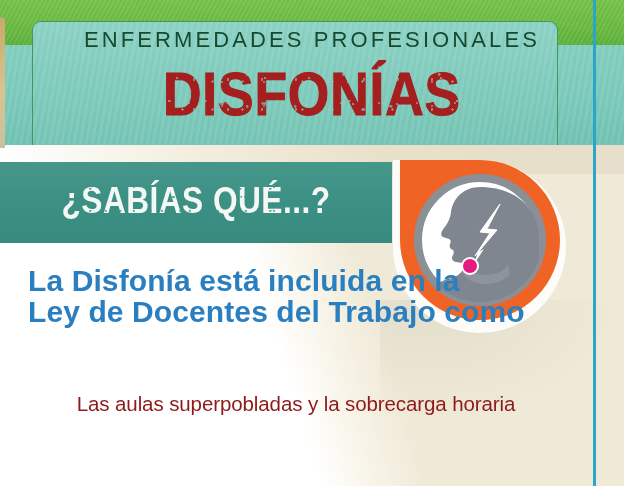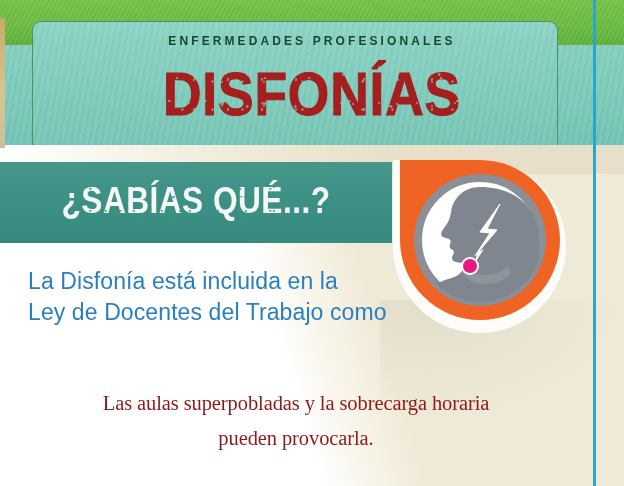--- a/index.html
+++ b/index.html
@@ -74,24 +74,24 @@
   .teal-wide-left{
     position:absolute;left:0;top:30px;width:34px;height:115px;
     background:linear-gradient(180deg,#8ed3c5 0%, #76c7b8 100%);
   }
   .teal-wide-right{
     position:absolute;left:556px;top:30px;width:68px;height:115px;
     background:linear-gradient(180deg,#8ed3c5 0%, #76c7b8 100%);
   }
 
   .kicker{
-    position:absolute;left:0;top:34px;width:624px;
+    position:absolute;left:0;top:27px;width:624px;
     text-align:center;
-    font-size:12px;
-    font-weight:700;
+    font-size:22px;
+    font-weight:400;
     letter-spacing:3.1px;
     color:#164a2e;
     white-space:nowrap;
   }
 
   .hero-title{
     position:absolute;left:0;top:58px;width:624px;
     text-align:center;
     font-size:62px;
     line-height:72px;
@@ -183,36 +183,37 @@
   }
   .icon-face{
     position:absolute;left:18px;top:18px;width:124px;height:124px;
     border-radius:50%;
     overflow:hidden;
   }
 
   
   .blue-copy{
     position:absolute;left:28px;top:266px;width:520px;
-    font-size:23px;
+    font-size:30px;
     line-height:30.5px;
     color:#2a7fc1;
     letter-spacing:.1px;
+    font-weight:bold;
   }
   .blue-copy div{white-space:nowrap;}
 
   .red-copy{
     position:absolute;left:34px;top:386px;width:524px;
     text-align:center;
     font-size:20.5px;
     line-height:35px;
     color:#8e1a1a;
     letter-spacing:-.1px;
   }
-  .red-copy div{white-space:nowrap;font-family:Liberation Serif, serif;}
+  .red-copy div{white-space:nowrap;}
 </style>
 </head>
 <body>
 
 <div id="poster">
 
   <div class="bg-paper"></div>
   <div class="bg-cream-wedge"></div>
   <div class="bg-cream-band"></div>
   <div class="bg-soft-shade"></div>
@@ -289,18 +290,17 @@
     </div>
   </div>
 
   <div class="blue-copy">
     <div>La Disfonía está incluida en la</div>
     <div>Ley de Docentes del Trabajo como</div>
   </div>
 
   <div class="red-copy">
     <div>Las aulas superpobladas y la sobrecarga horaria</div>
-    <div>pueden provocarla.</div>
   </div>
 
   <div class="rule-blue"></div>
 
 </div>
 
 </body></html>

